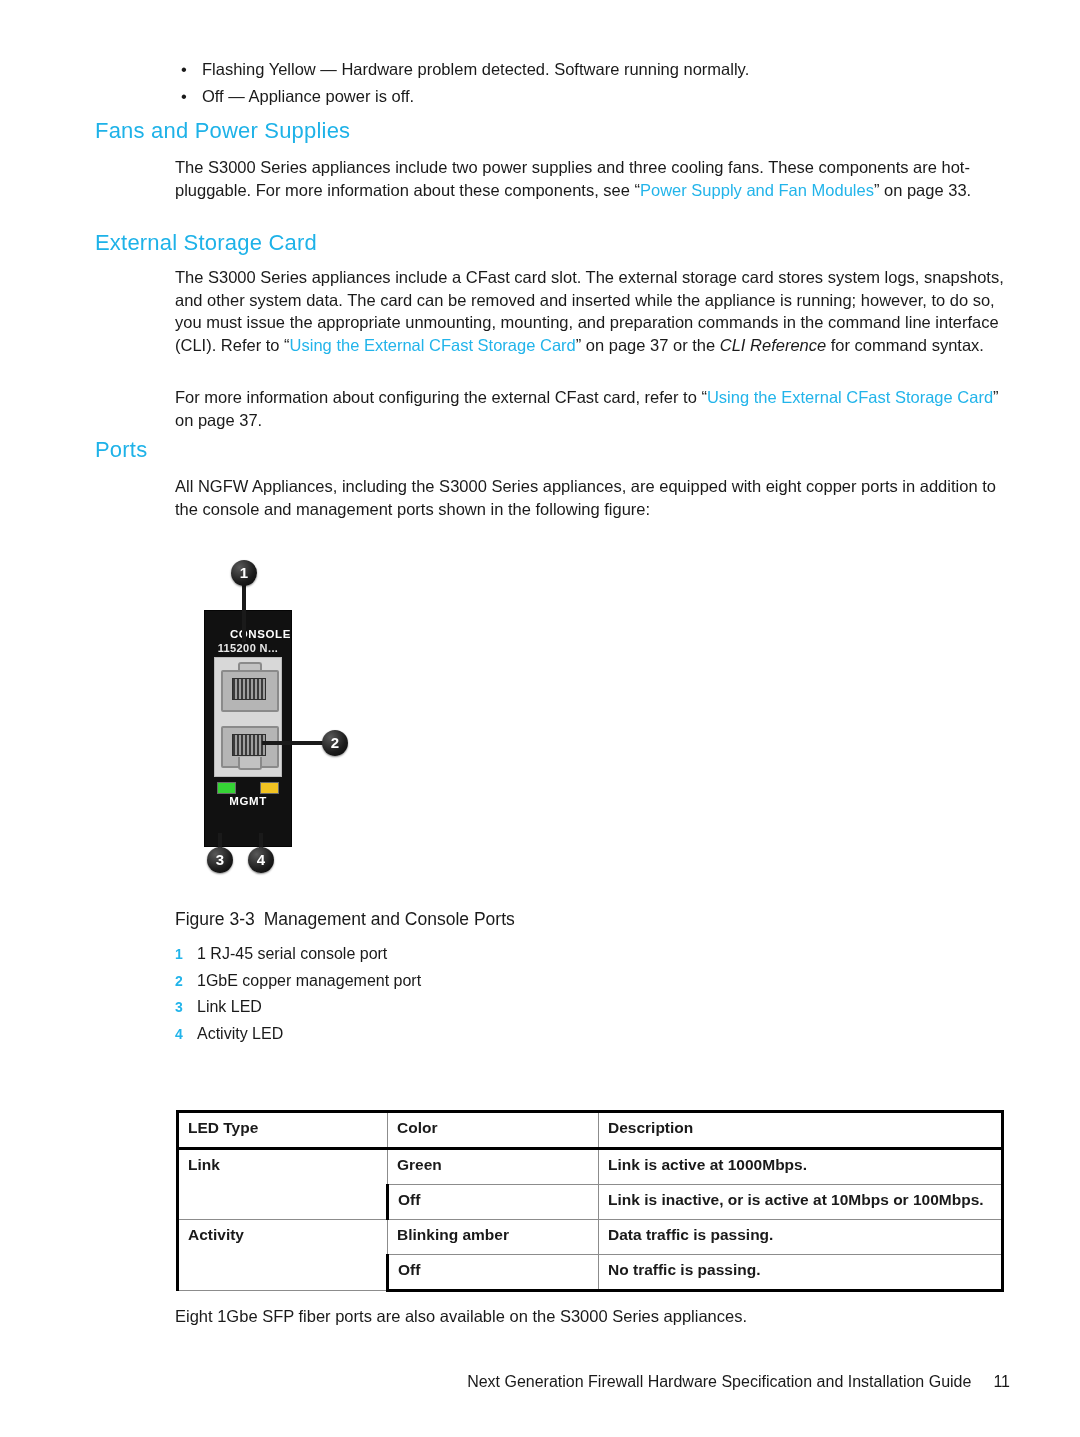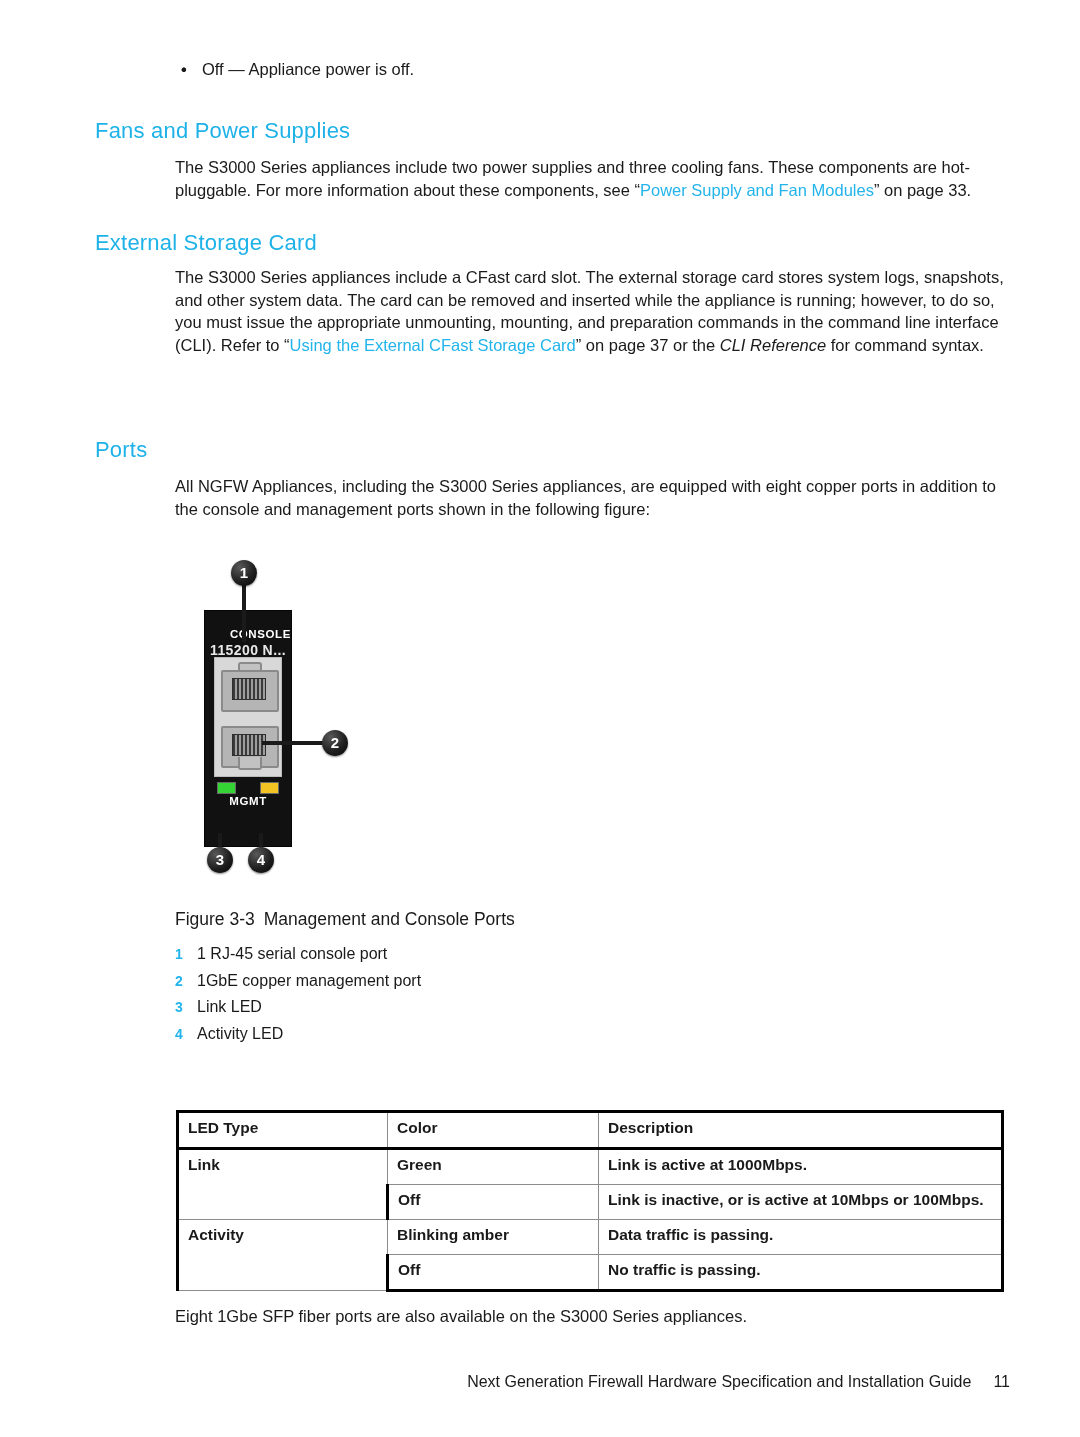--- a/index.html
+++ b/index.html
@@ -111,21 +111,21 @@
     letter-spacing: 0.6px;
     font-family: "Liberation Sans", sans-serif;
   }
   .device-label-baud {
     position: absolute;
     left: 0;
     top: 31px;
     width: 86px;
     text-align: center;
     color: #e8e8e8;
-    font-size: 14px;
+    font-size: 11px;
     font-weight: 700;
     letter-spacing: 0.4px;
   }
   .port-stack {
     position: absolute;
     left: 9px;
     top: 46px;
     width: 66px;
     height: 118px;
     background: #d8d8d8;
@@ -326,39 +326,43 @@
   .footer .page-no { margin-left: 22px; }
 </style>
 </head>
 <body>
 
 <div class="page">
 
   <ul class="bullet-list">
     <li>
       <span class="bullet-dot">•</span>
+      <span>Flashing Yellow — Hardware problem detected. Software running normally.</span>
     </li>
     <li>
       <span class="bullet-dot">•</span>
       <span>Off — Appliance power is off.</span>
     </li>
   </ul>
 
   <h2 id="heading-fans" class="section-heading">Fans and Power Supplies</h2>
 
   <p id="para-fans" class="body-para">
     <span>The S3000 Series appliances include two power supplies and three cooling fans. These components are hot-pluggable. For more information about these components, see “</span><span class="lnk">Power Supply and Fan Modules</span><span>” on page 33.</span>
   </p>
 
   <h2 id="heading-esc" class="section-heading">External Storage Card</h2>
 
   <p id="para-esc-1" class="body-para">
     <span>The S3000 Series appliances include a CFast card slot. The external storage card stores system logs, snapshots, and other system data. The card can be removed and inserted while the appliance is running; however, to do so, you must issue the appropriate unmounting, mounting, and preparation commands in the command line interface (CLI). Refer to “</span><span class="lnk">Using the External CFast Storage Card</span><span>” on page 37 or the </span><span class="ital">CLI Reference</span><span> for command syntax.</span>
   </p>
 
+  <p id="para-esc-2" class="body-para">
+    <span>For more information about configuring the external CFast card, refer to “</span><span class="lnk">Using the External CFast Storage Card</span><span>” on page 37.</span>
+  </p>
 
   <h2 id="heading-ports" class="section-heading">Ports</h2>
 
   <p id="para-ports" class="body-para">All NGFW Appliances, including the S3000 Series appliances, are equipped with eight copper ports in addition to the console and management ports shown in the following figure:</p>
 
   <div class="figure-area">
 
     <div class="leader" id="leader-1"></div>
     <div class="leader" id="leader-2"></div>
     <div class="leader" id="leader-3"></div>

